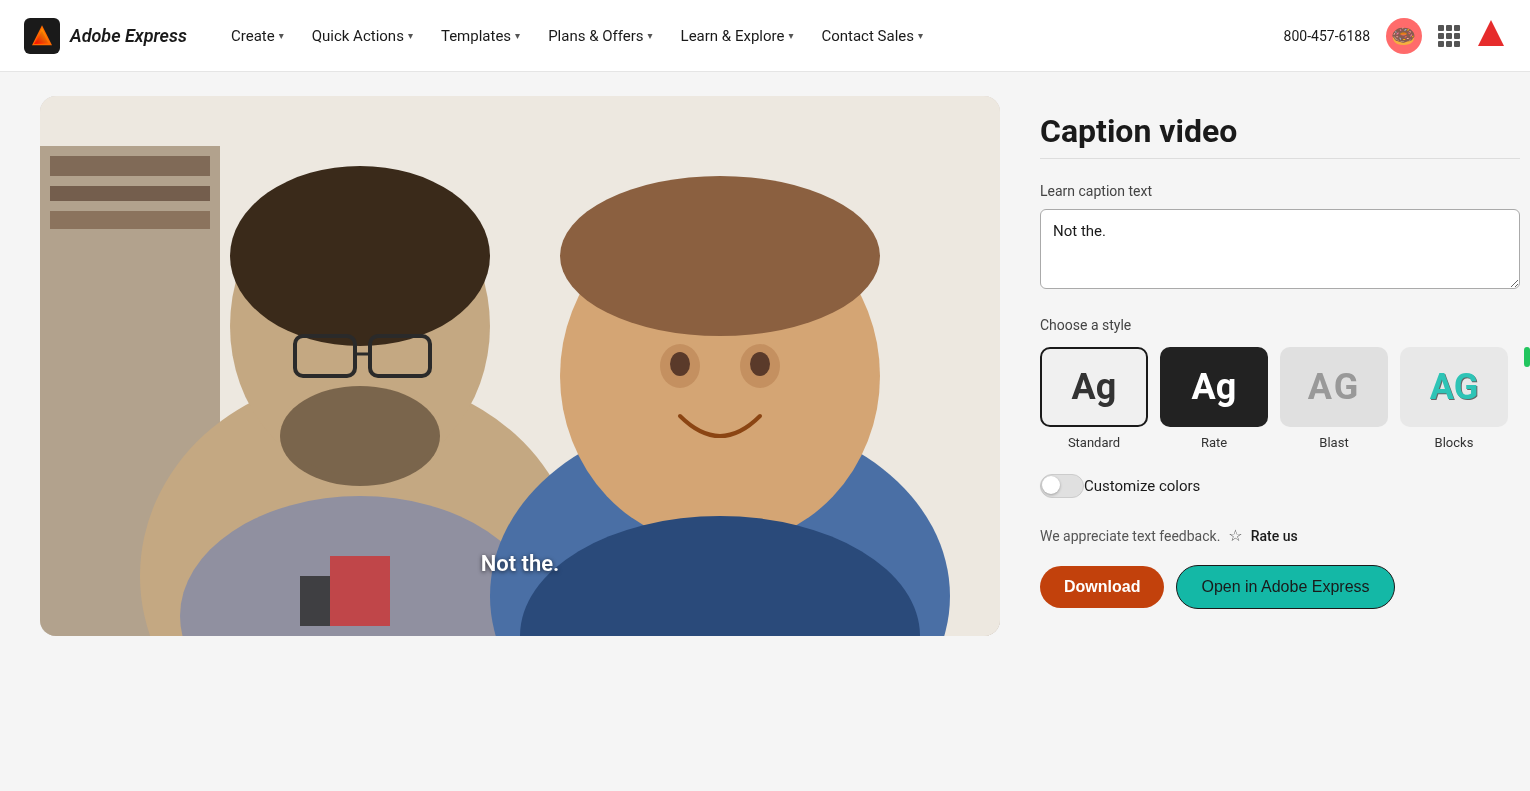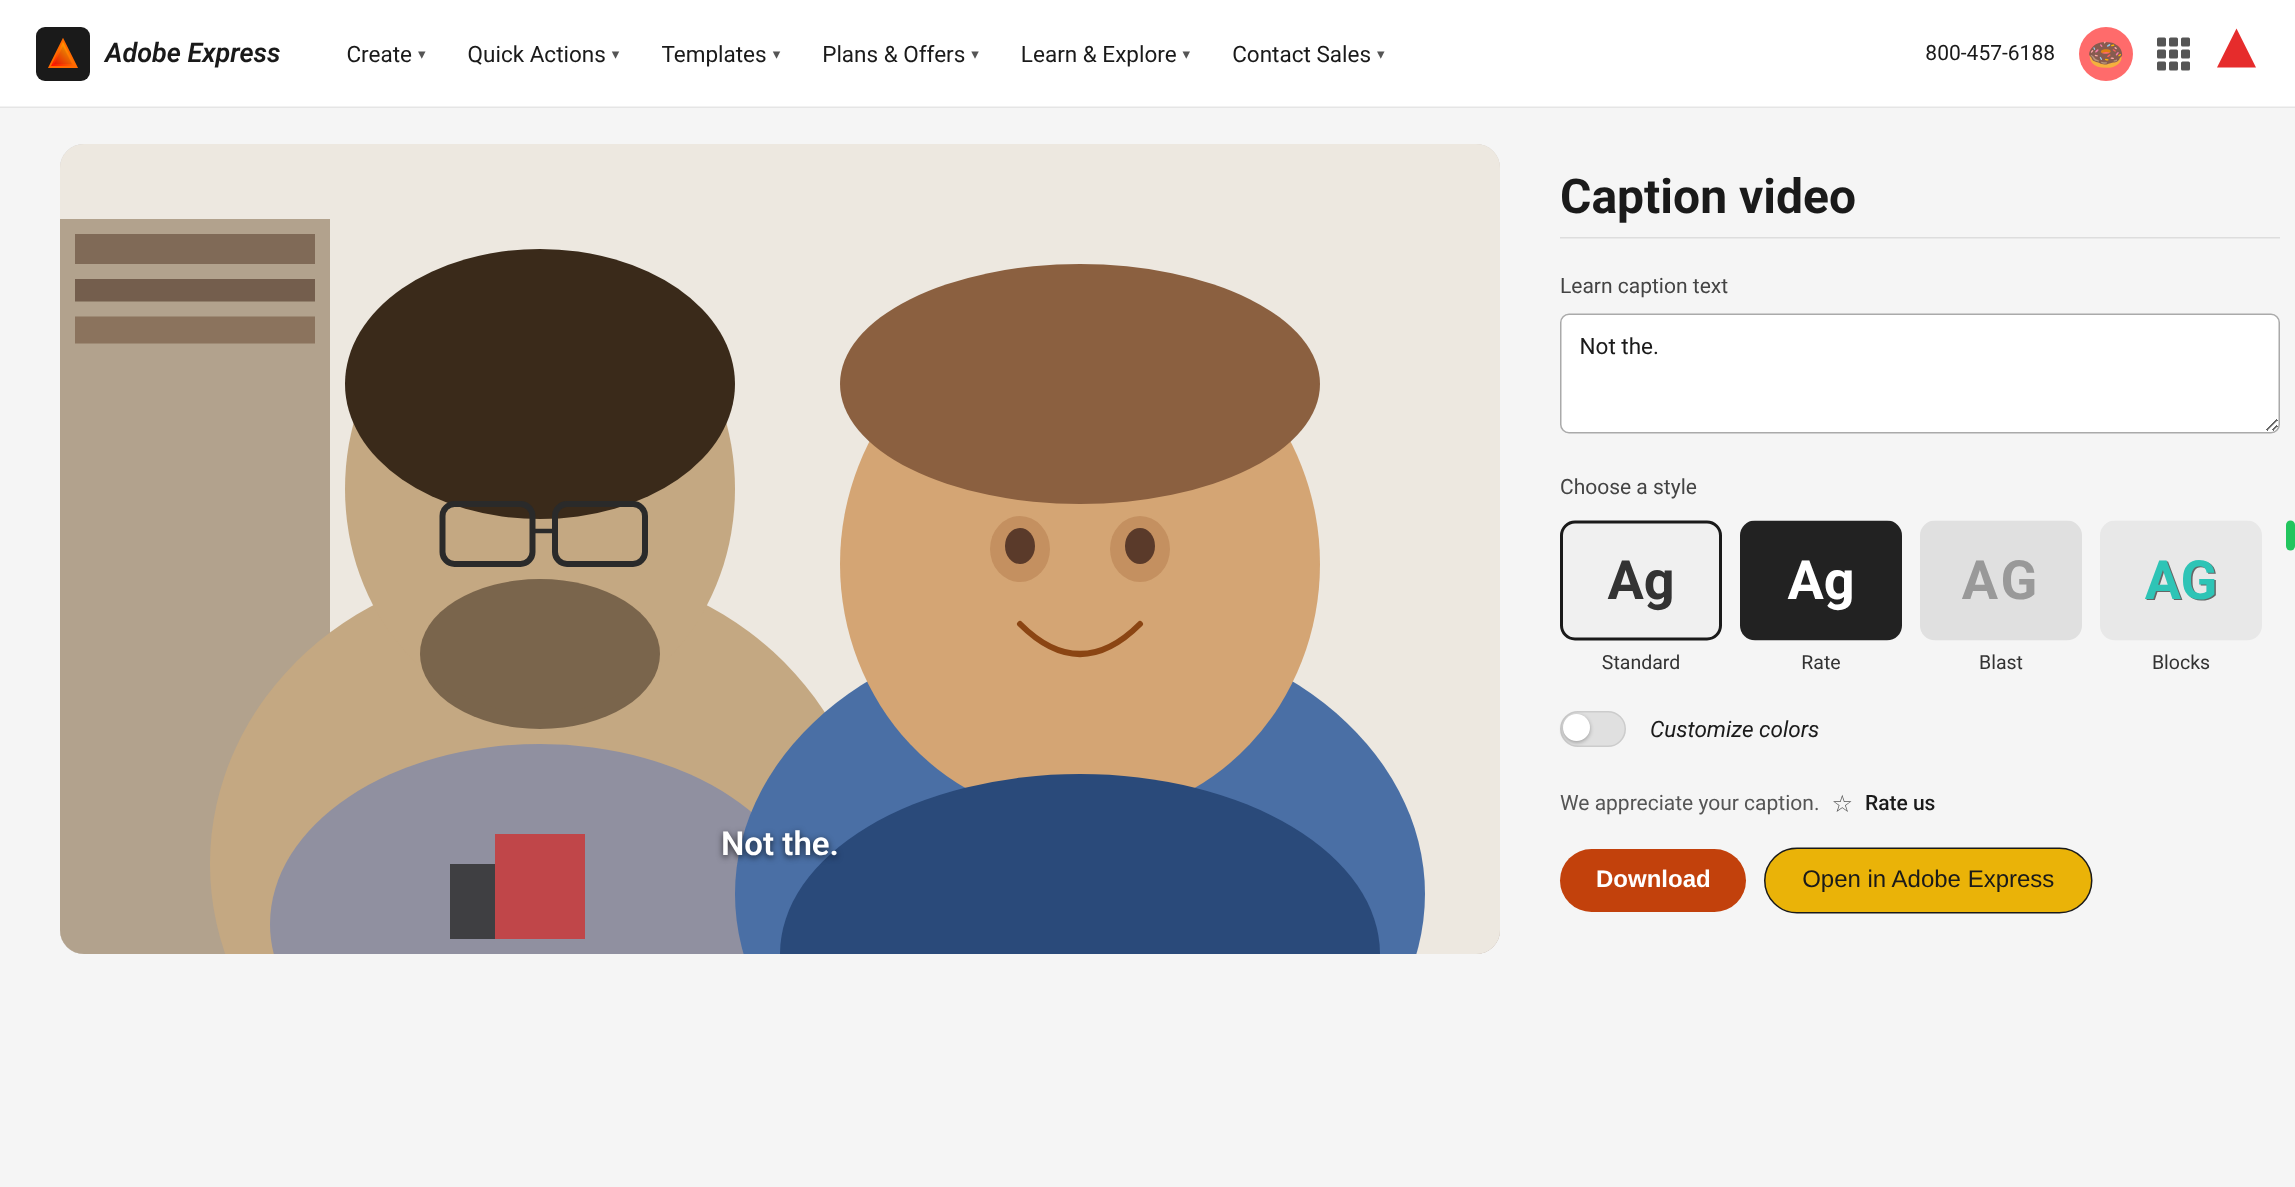--- a/index.html
+++ b/index.html
@@ -262,23 +262,22 @@
       height: 20px;
       background: #22c55e;
       border-radius: 3px;
       position: absolute;
       top: 0;
     }
 
     .customize-colors-row {
       display: flex;
       align-items: center;
-      gap: 16px;
+      gap: 0;
       margin-bottom: 28px;
-      font-style: italic;
     }
     .toggle-switch {
       width: 44px;
       height: 24px;
       background: #e0e0e0;
       border-radius: 12px;
       position: relative;
       cursor: pointer;
       border: 1.5px solid #ccc;
     }
@@ -324,21 +323,21 @@
       background: #c2410c;
       color: white;
       border: none;
       padding: 12px 24px;
       border-radius: 24px;
       font-size: 16px;
       font-weight: 600;
       cursor: pointer;
     }
     .btn-open {
-      background: #eab308;
+      background: #14b8a6;
       color: #1a1a1a;
       border: 1.5px solid #1a1a1a;
       padding: 12px 24px;
       border-radius: 24px;
       font-size: 16px;
       font-weight: 500;
       cursor: pointer;
     }
   </style>
 </head>
@@ -507,21 +506,21 @@
     </div>
 
     <div class="customize-colors-row">
       <div class="toggle-switch">
         <div class="toggle-thumb"></div>
       </div>
       <span class="customize-label">Customize colors</span>
     </div>
 
     <div class="feedback-row">
-      <span class="feedback-text">We appreciate your caption.</span>
+      <span class="feedback-text">We appreciate text feedback.</span>
       <span class="rate-us-icon">☆</span>
       <span class="rate-us-text">Rate us</span>
     </div>
 
     <div class="action-buttons">
       <button class="btn-download">Download</button>
       <button class="btn-open">Open in Adobe Express</button>
     </div>
   </div>
 

